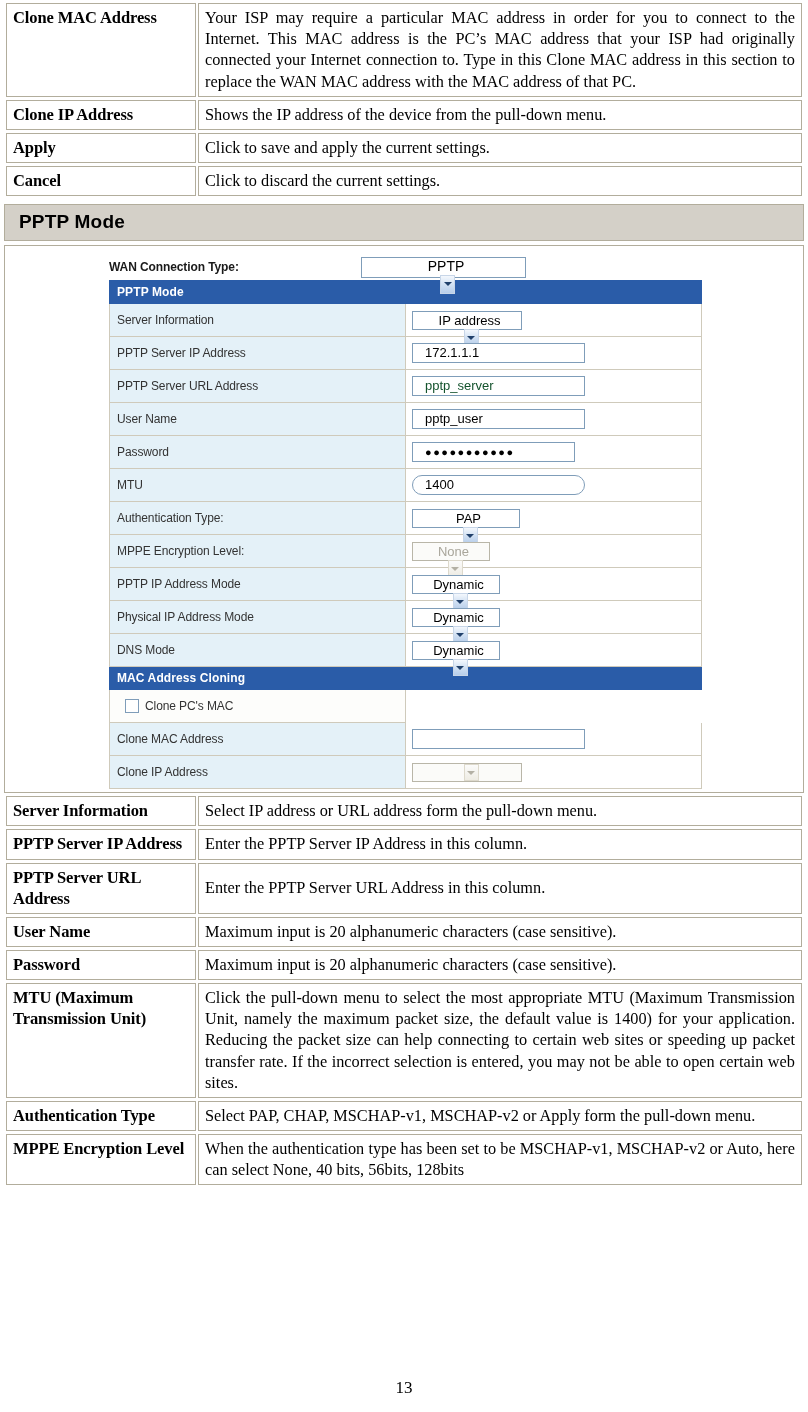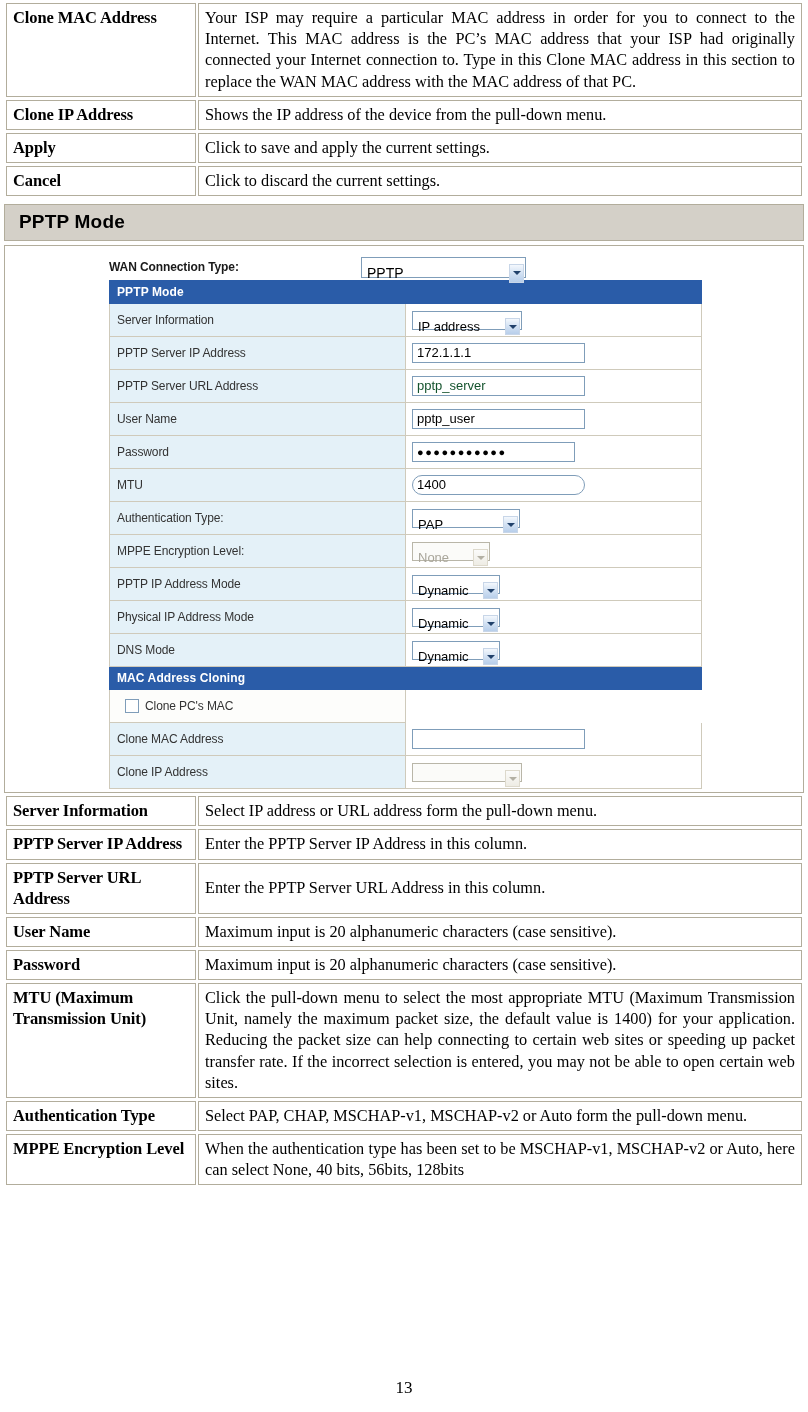--- a/index.html
+++ b/index.html
@@ -97,22 +97,23 @@
     display: inline-flex;
     align-items: center;
     justify-content: space-between;
     border: 1px solid #7f9db9;
     background: #ffffff;
     height: 19px;
     box-sizing: border-box;
     font-family: "Liberation Sans", sans-serif;
     font-size: 13px;
     color: #000000;
-    padding: 12px 0 0 5px;
+    padding: 0 0 0 5px;
     vertical-align: middle;
+    flex-direction: column;
   }
   .sel .txt { line-height: 17px; white-space: nowrap; }
   .sel .arrow {
     width: 15px;
     height: 17px;
     margin: 0 1px 0 4px;
     background: linear-gradient(to bottom, #f4f8fd 0%, #cfdff2 55%, #b8ceea 100%);
     border: 1px solid #c8d6e8;
     box-sizing: border-box;
     display: flex;
@@ -177,21 +178,21 @@
   .cfg td.val.blank { border: 1px solid #ffffff; border-left: none; background:#ffffff; }
 
   .tin {
     border: 1px solid #7f9db9;
     background: #ffffff;
     height: 20px;
     box-sizing: border-box;
     font-family: "Liberation Sans", sans-serif;
     font-size: 13px;
     color: #000000;
-    padding: 0 4px;
+    padding: 0 12px;
     line-height: 18px;
     display: inline-block;
     vertical-align: middle;
     white-space: nowrap;
     overflow: hidden;
   }
   .tin.w-ip   { width: 173px; }
   .tin.w-url  { width: 173px; color: #14532d; }
   .tin.w-user { width: 173px; }
   .tin.w-pass { width: 163px; letter-spacing: 1.5px; font-size: 11px; }
@@ -424,21 +425,21 @@
     <tr>
       <td class="term mid">Password</td>
       <td class="desc nojust mid">Maximum input is 20 alphanumeric characters (case sensitive).</td>
     </tr>
     <tr>
       <td class="term">MTU (Maximum Transmission Unit)</td>
       <td class="desc">Click the pull-down menu to select the most appropriate MTU (Maximum Transmission Unit, namely the maximum packet size, the default value is 1400) for your application. Reducing the packet size can help connecting to certain web sites or speeding up packet transfer rate. If the incorrect selection is entered, you may not be able to open certain web sites.</td>
     </tr>
     <tr>
       <td class="term">Authentication Type</td>
-      <td class="desc nojust">Select PAP, CHAP, MSCHAP-v1, MSCHAP-v2 or Auto form the pull-down menu.</td>
+      <td class="desc nojust">Select PAP, CHAP, MSCHAP-v1, MSCHAP-v2 or Apply form the pull-down menu.</td>
     </tr>
     <tr>
       <td class="term">MPPE Encryption Level</td>
       <td class="desc">When the authentication type has been set to be MSCHAP-v1, MSCHAP-v2 or Auto, here can select None, 40 bits, 56bits, 128bits</td>
     </tr>
   </tbody>
 </table>
 
 <div class="page-num">13</div>
 

